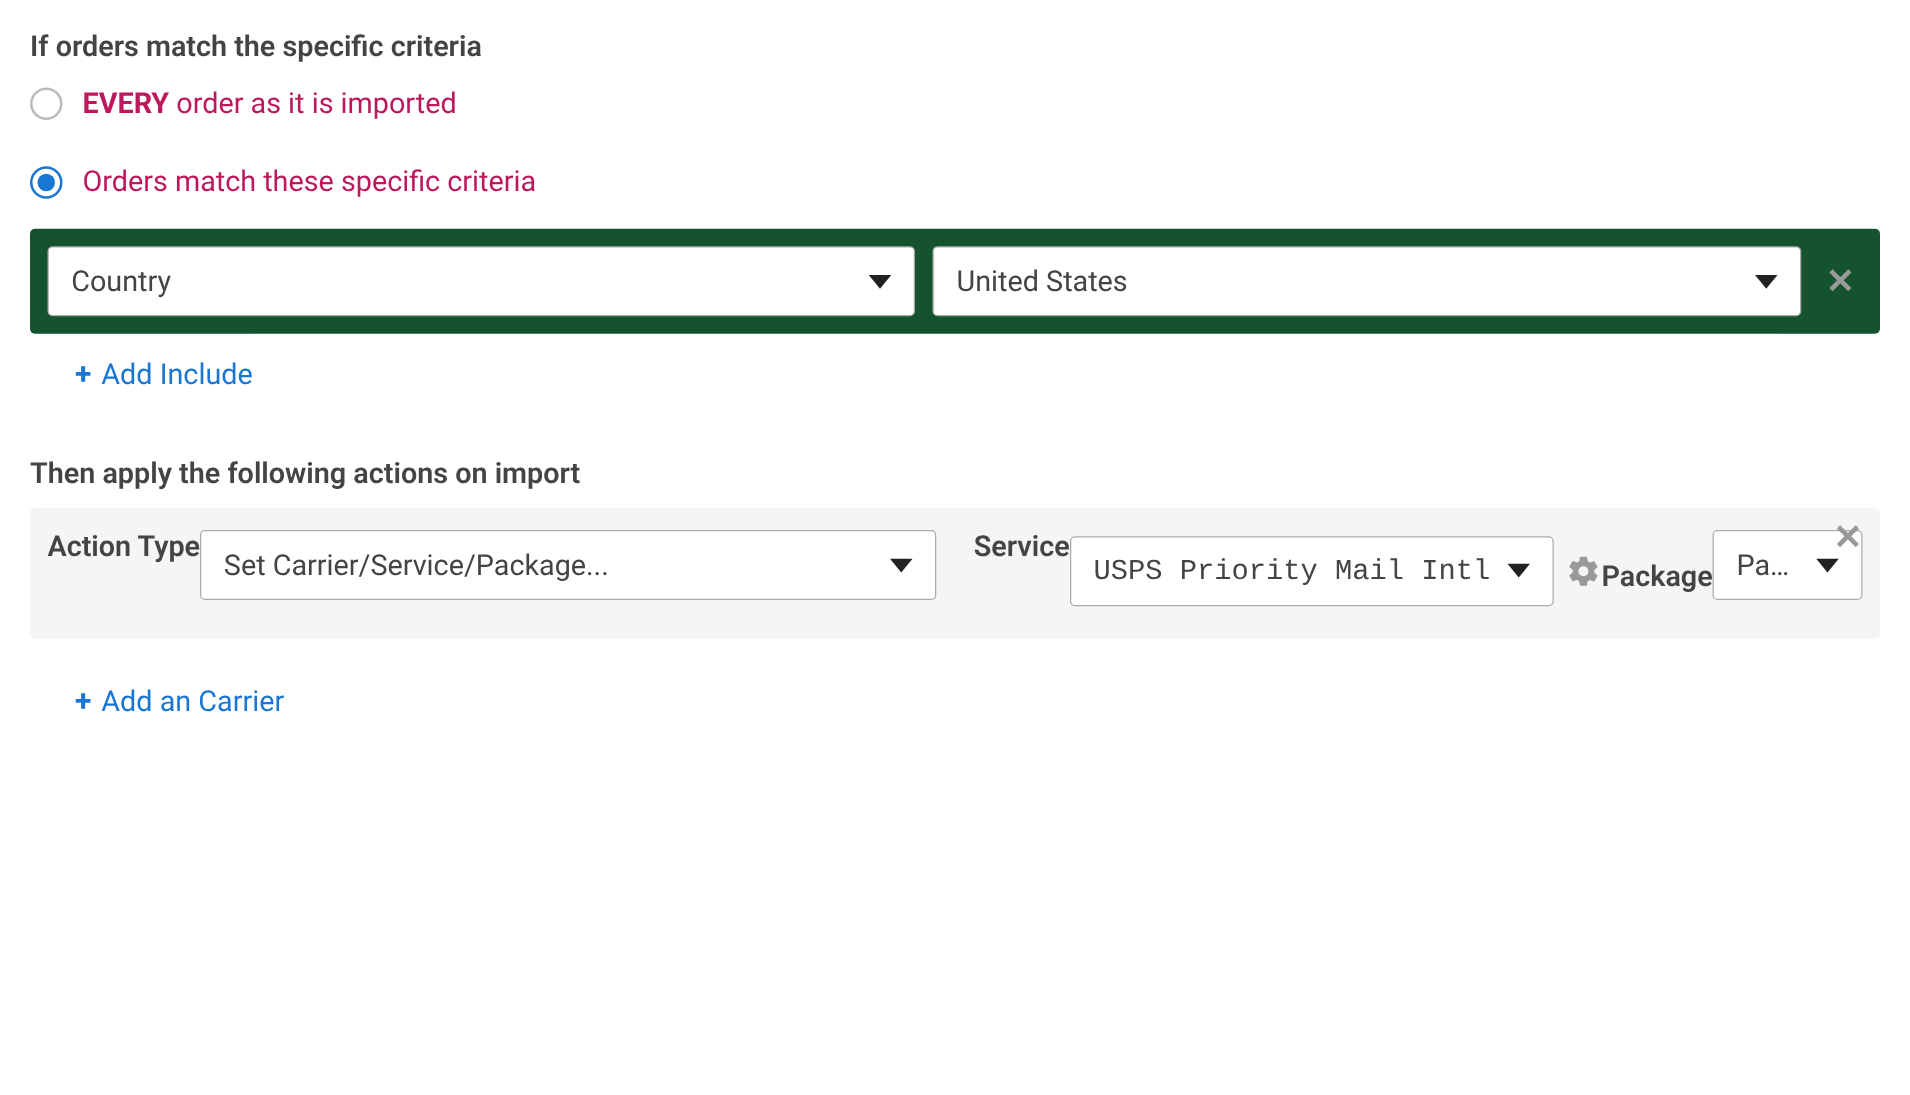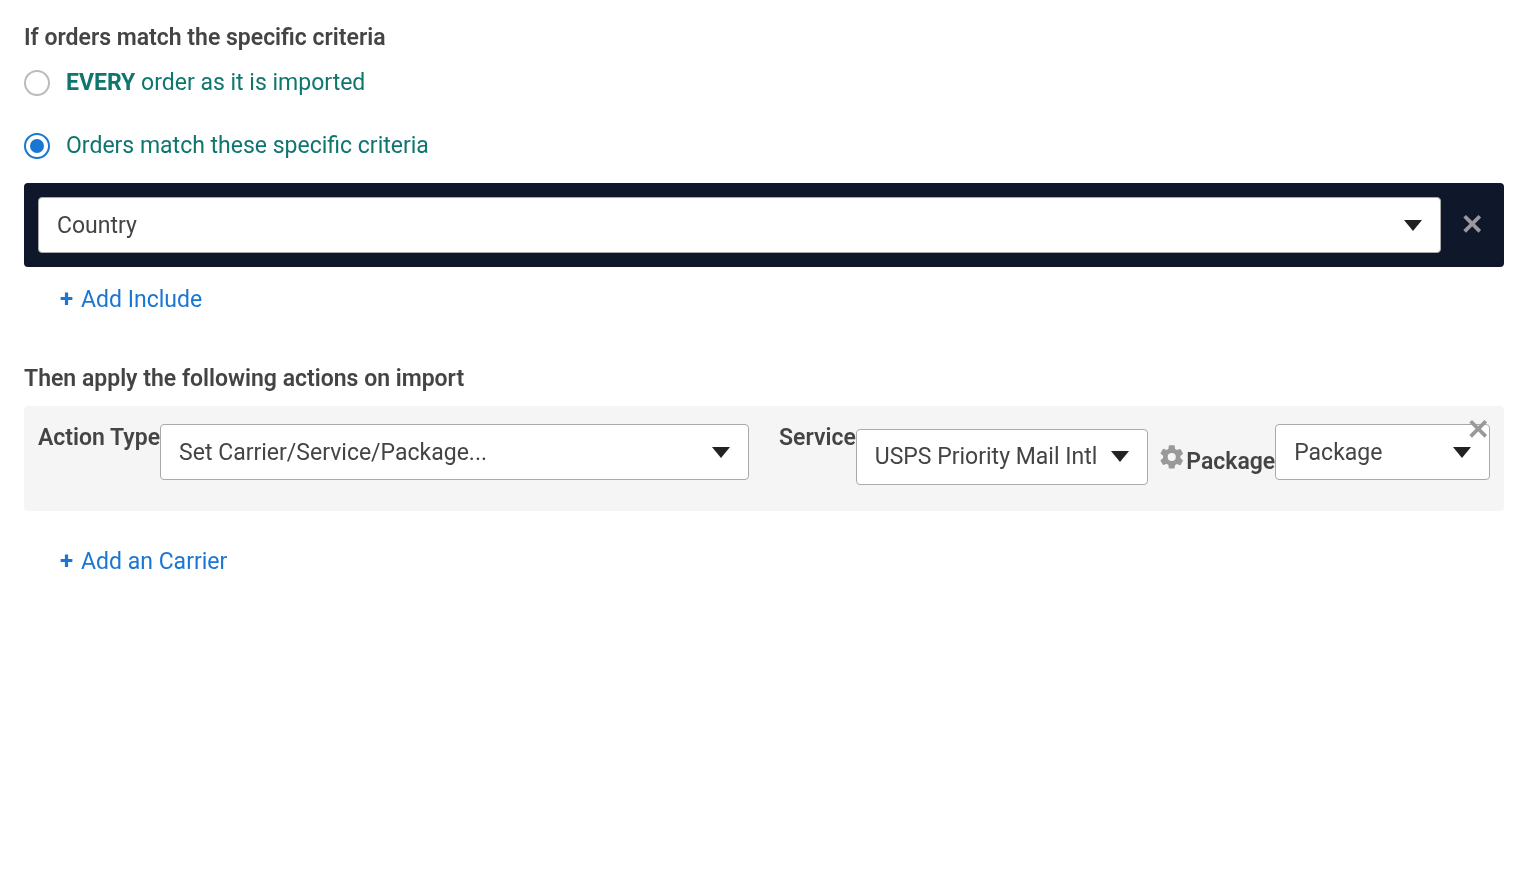--- a/index.html
+++ b/index.html
@@ -40,25 +40,25 @@
   }
   .radio.selected::after {
     content: "";
     position: absolute;
     top: 50%; left: 50%;
     transform: translate(-50%, -50%);
     width: 14px; height: 14px;
     background: #1976d2;
     border-radius: 50%;
   }
-  .radio-label { color: #0f766e; }
+  .radio-label { color: #be185d; }
   .radio-label .bold { font-weight: 700; }
 
   .criteria-box {
-    background: #0f172a;
+    background: #14532d;
     border-radius: 4px;
     padding: 14px;
     display: flex;
     align-items: center;
     gap: 14px;
     margin-bottom: 10px;
   }
   .select {
     background: #fff;
     border: 1px solid #aaa;
@@ -138,21 +138,21 @@
     font-size: 28px;
     font-weight: 700;
     cursor: pointer;
     line-height: 1;
   }
   .service-row {
     display: flex;
     align-items: center;
     gap: 10px;
   }
-  .service-row .select { flex: 1 1 auto; }
+  .service-row .select { flex: 1 1 auto; font-family: Liberation Mono, monospace; }
   .gear {
     width: 28px; height: 28px;
     flex-shrink: 0;
     cursor: pointer;
   }
   .gear svg { width: 100%; height: 100%; fill: #999; }
 
   .pkg-label { margin-top: 24px; }
 
   .add-action-wrap { margin-top: 28px; }
@@ -176,20 +176,24 @@
 
   <div class="radio-row">
     <div class="radio selected"></div>
     <div class="radio-label">Orders match these specific criteria</div>
   </div>
 </div>
 
 <div class="criteria-box">
   <div class="select">
     <span class="select-text">Country</span>
+    <span class="caret-down"></span>
+  </div>
+  <div class="select">
+    <span class="select-text">United States</span>
     <span class="caret-down"></span>
   </div>
   <div class="close-x">✕</div>
 </div>
 
 <div class="add-link">
   <span class="plus">+</span>
   <span>Add Include</span>
 </div>
 

